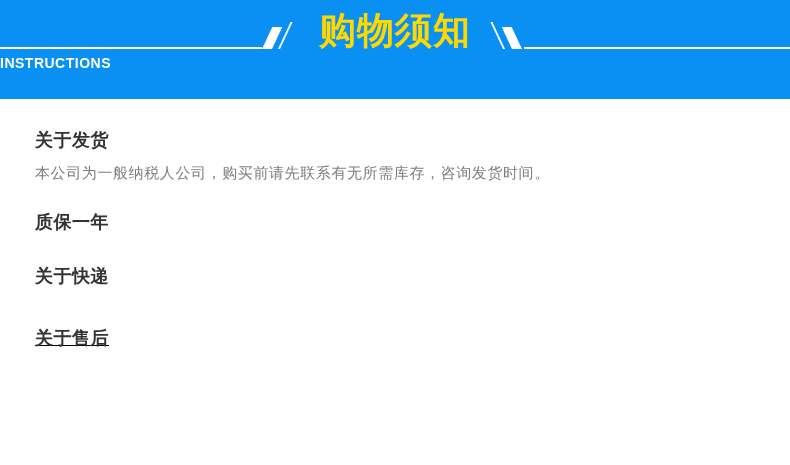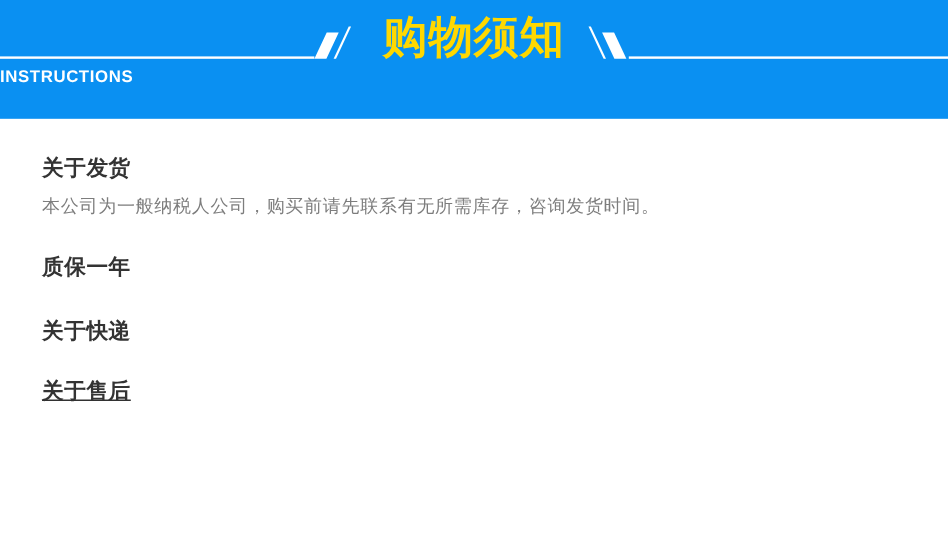--- a/index.html
+++ b/index.html
@@ -80,21 +80,21 @@
   }
   .notice-section p {
     margin: 0;
     font-size: 15px;
     line-height: 21px;
     color: #7d7d7d;
     letter-spacing: 0.6px;
   }
   .notice-section.s1 { margin-bottom: 28px; }
   .notice-section.s2 { margin-bottom: 31px; }
-  .notice-section.s3 { margin-bottom: 27px; font-family: Liberation Serif, serif; }
+  .notice-section.s3 { margin-bottom: 39px; font-family: Liberation Serif, serif; }
   .notice-section.s4 { margin-bottom: 16px; text-decoration: underline; }
 </style>
 </head>
 <body>
 
 <div class="page">
 
   <header class="banner">
     <div class="hline hline-left"></div>
     <div class="hline hline-right"></div>

